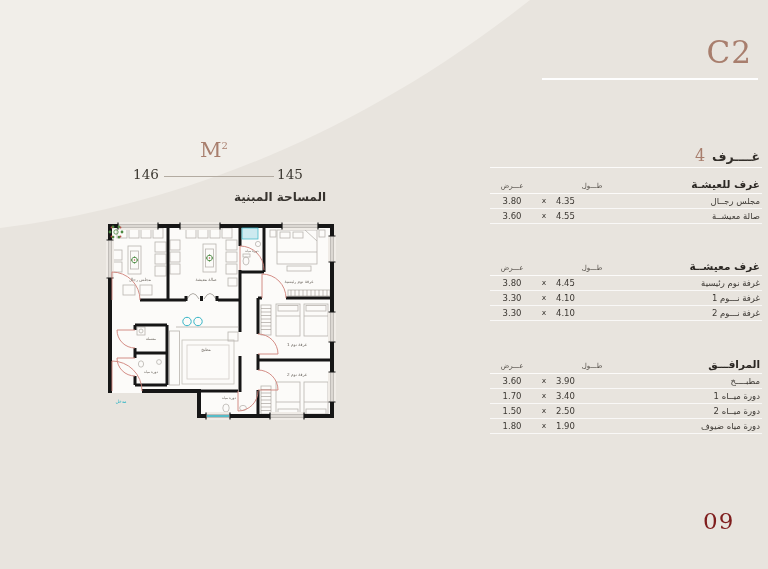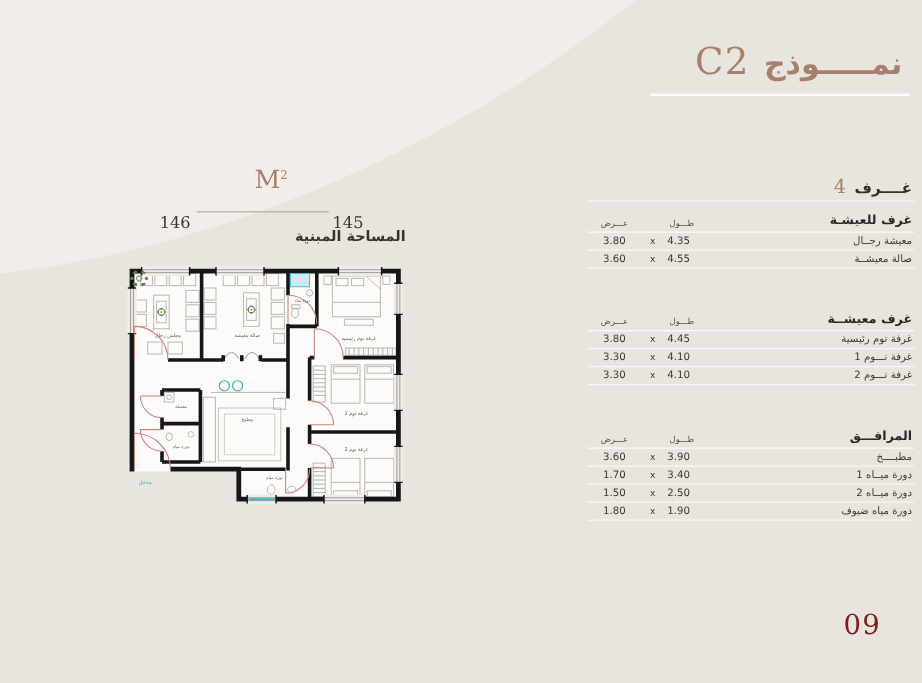--- a/index.html
+++ b/index.html
@@ -25,74 +25,73 @@
                  border-bottom:1px solid rgba(255,255,255,0.85); padding-bottom:4px; padding-right:2px; }
   .rc-num { font-family:"DejaVu Serif","Liberation Serif",serif; font-size:16px; color:#a87e6d; }
   .rc-label { font-size:12.5px; font-weight:bold; color:#332f2a; }
 
   
   .section { position:absolute; left:490px; width:272px; }
   .sec-head { position:relative; height:18px; border-bottom:1px solid rgba(255,255,255,0.85); }
   .sec-title { position:absolute; right:2px; top:2px; font-size:10.5px; font-weight:bold; color:#2b2723; direction:rtl; }
   .col-h { position:absolute; top:6px; font-size:7px; color:#55504a; }
   .col-h-w { left:2px;  width:40px; text-align:center; }
-  .col-h-l { left:68px; width:44px; }
+  .col-h-l { left:80px; width:44px; text-align:center; }
   .trow { position:relative; height:15px; border-bottom:1px solid rgba(255,255,255,0.75); }
   .c-w   { position:absolute; left:2px;  width:40px; text-align:center; top:2px; font-size:8.5px; color:#3c3833; }
   .c-x   { position:absolute; left:42px; width:24px; text-align:center; top:2px; font-size:7.5px; color:#3c3833; }
   .c-len { position:absolute; left:66px; width:44px; text-align:left; top:2px; font-size:8.5px; color:#3c3833; }
   .c-name{ position:absolute; right:2px; top:2px; font-size:8.5px; color:#3c3833; direction:rtl; }
 
   
   .area-block { position:absolute; left:200px; top:140px; display:flex; align-items:flex-start; gap:6px; }
-  .area-unit { font-family:"DejaVu Serif","Liberation Serif",serif; font-size:21px; color:#a87e6d; line-height:1;margin-left:12px; }
+  .area-unit { font-family:"DejaVu Serif","Liberation Serif",serif; font-size:21px; color:#a87e6d; line-height:1; }
   .area-unit sup { font-size:10px; }
   .area-label { font-size:12px; font-weight:bold; color:#37332e; padding-top:6px; direction:rtl;margin-top:44px; }
   .area-num { position:absolute; top:166px; width:28px; text-align:center;
-              font-family:"DejaVu Serif","Liberation Serif",serif; font-size:13.5px; color:#3a362f;margin-top:12px; }
+              font-family:"DejaVu Serif","Liberation Serif",serif; font-size:13.5px; color:#3a362f; }
   .area-num-left  { left:132px; }
   .area-num-right { left:276px; }
   .area-line { position:absolute; left:164px; top:176px; width:110px; height:1px; background:#b3aba1; }
 
   
   .plan-svg { position:absolute; left:93px; top:203px; width:252px; height:226px; }
 
   
   .page-number { position:absolute; left:703px; top:508px;
                  font-family:"DejaVu Serif","Liberation Serif",serif; font-size:23px; color:#7f1d1d; letter-spacing:1px; }
 </style>
 </head>
 <body>
 
 <svg class="blob-svg" viewBox="0 0 768 569" aria-hidden="true">
   <path d="M0,228 C150,210 340,150 530,0 L0,0 Z" fill="#f1eee9"></path>
 </svg>
 
 <div class="title-block">
   <span class="model-code">C2</span>
-  <span class="title-ar">نمـــــوذج</span>
 </div>
 <div class="title-underline"></div>
 
 <div class="rooms-count">
   <span class="rc-num">4</span>
   <span class="rc-label">غــــرف</span>
 </div>
 
 <div class="section" style="top:176px">
   <div class="sec-head">
     <span class="col-h col-h-w">عـــرض</span>
     <span class="col-h col-h-l">طـــول</span>
     <span class="sec-title">غرف للعيشـة</span>
   </div>
   <div class="trow">
     <span class="c-w">3.80</span>
     <span class="c-x">x</span>
     <span class="c-len">4.35</span>
-    <span class="c-name">معيشة رجــال</span>
+    <span class="c-name">مجلس رجــال</span>
   </div>
   <div class="trow">
     <span class="c-w">3.60</span>
     <span class="c-x">x</span>
     <span class="c-len">4.55</span>
     <span class="c-name">صالة معيشــة</span>
   </div>
 </div>
 
 <div class="section" style="top:258px">

